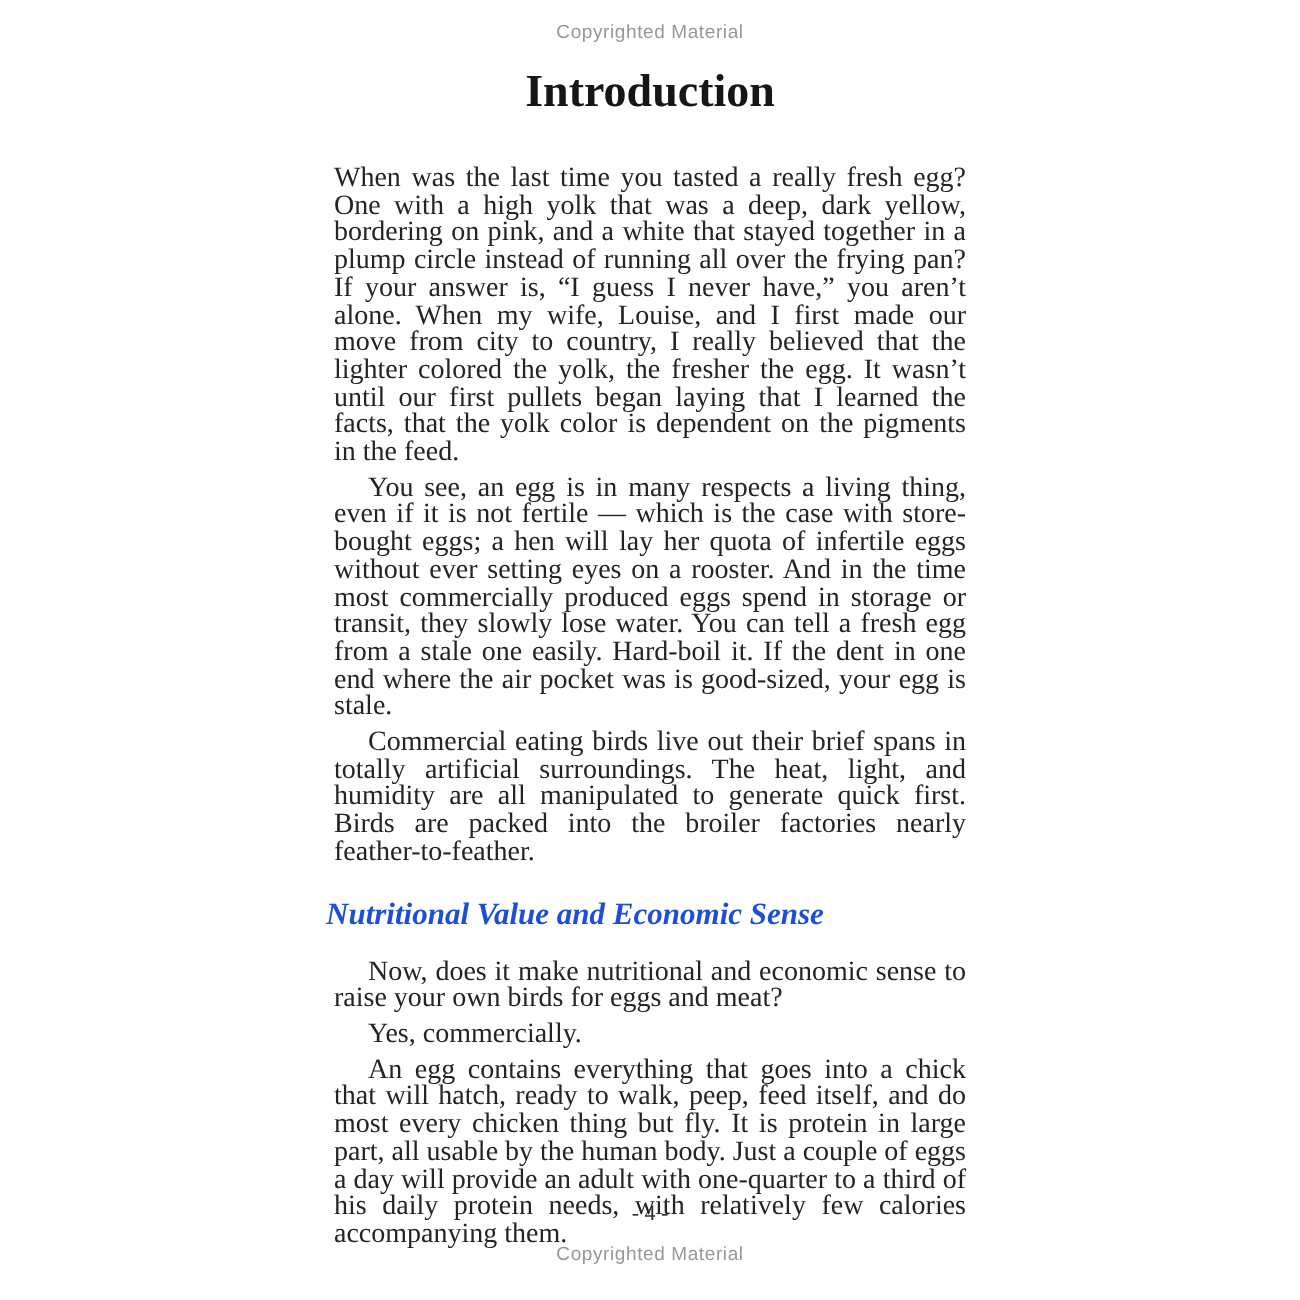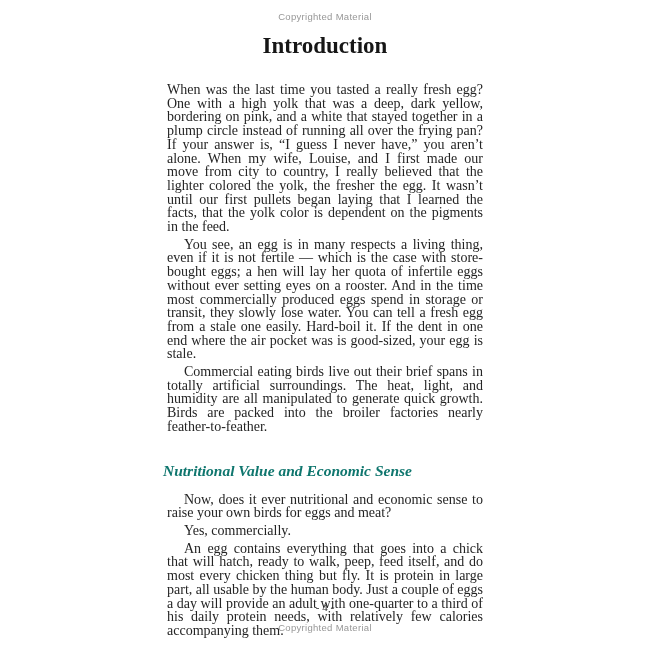--- a/index.html
+++ b/index.html
@@ -54,22 +54,22 @@
     color: #242424;
   }
   .content p.indent {
     text-indent: 17px;
   }
   .section-heading {
     font-family: "Liberation Serif", serif;
     font-weight: bold;
     font-style: italic;
     font-size: 15.5px;
-    color: #0f766e;
-    margin: 28px 0 13px 0;
+    color: #1d4ed8;
+    margin: 15px 0 13px 0;
   }
   .page-number {
     position: absolute;
     top: 601px;
     left: 0;
     width: 100%;
     text-align: center;
     font-size: 11px;
     color: #2d2d2d;
   }
@@ -83,26 +83,26 @@
 
   <h1 class="book-title">Introduction</h1>
 
   <div class="content">
 
     <p>When was the last time you tasted a really fresh egg? One with a high yolk that was a deep, dark yellow, bordering on pink, and a white that stayed together in a plump circle instead of running all over the frying pan? If your answer is, “I guess I never have,” you aren’t alone. When my wife, Louise, and I first made our move from city to country, I really believed that the lighter colored the yolk, the fresher the egg. It wasn’t until our first pullets began laying that I learned the facts, that the yolk color is dependent on the pigments in the feed.</p>
 
     <p class="indent">You see, an egg is in many respects a living thing, even if it is not fertile — which is the case with store-bought eggs; a hen will lay her quota of infertile eggs without ever setting eyes on a rooster. And in the time most commercially produced eggs spend in storage or transit, they slowly lose water. You can tell a fresh egg from a stale one easily. Hard-boil it. If the dent in one end where the air pocket was is good-sized, your egg is stale.</p>
 
 
-    <p class="indent">Commercial eating birds live out their brief spans in totally artificial surroundings. The heat, light, and humidity are all manipulated to generate quick growth. Birds are packed into the broiler factories nearly feather-to-feather.</p>
+    <p class="indent">Commercial eating birds live out their brief spans in totally artificial surroundings. The heat, light, and humidity are all manipulated to generate quick first. Birds are packed into the broiler factories nearly feather-to-feather.</p>
 
 
     <div class="section-heading">Nutritional Value and Economic Sense</div>
 
-    <p class="indent">Now, does it ever nutritional and economic sense to raise your own birds for eggs and meat?</p>
+    <p class="indent">Now, does it make nutritional and economic sense to raise your own birds for eggs and meat?</p>
 
     <p class="indent">Yes, commercially.</p>
 
     <p class="indent">An egg contains everything that goes into a chick that will hatch, ready to walk, peep, feed itself, and do most every chicken thing but fly. It is protein in large part, all usable by the human body. Just a couple of eggs a day will provide an adult with one-quarter to a third of his daily protein needs, with relatively few calories accompanying them.</p>
 
   </div>
 
   <div class="page-number">- 4 -</div>
 
   <div class="copyright copyright-bottom">Copyrighted Material</div>

